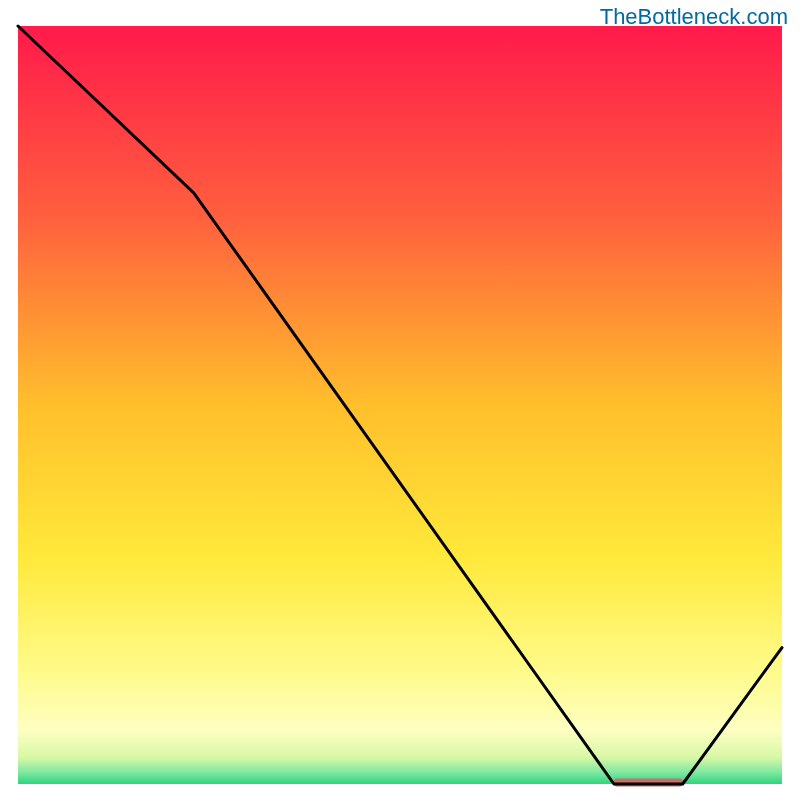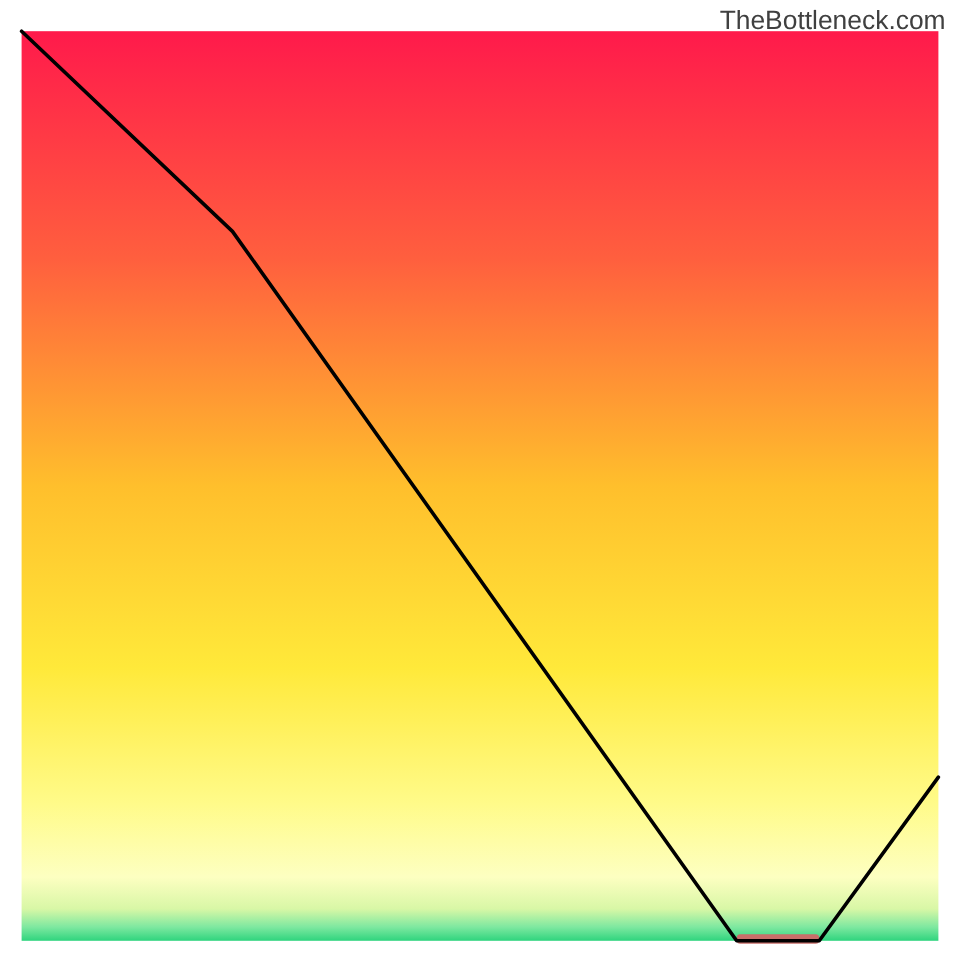--- a/index.html
+++ b/index.html
@@ -14,21 +14,21 @@
   .chart-container {
     position: relative;
     width: 800px;
     height: 800px;
   }
   .watermark {
     position: absolute;
     top: 4px;
     right: 12px;
     font-size: 22px;
-    color: #404040;
+    color: #0369a1;
     font-family: Arial, sans-serif;
     z-index: 10;
   }
   svg {
     display: block;
   }
 </style>
 </head>
 <body>
 

